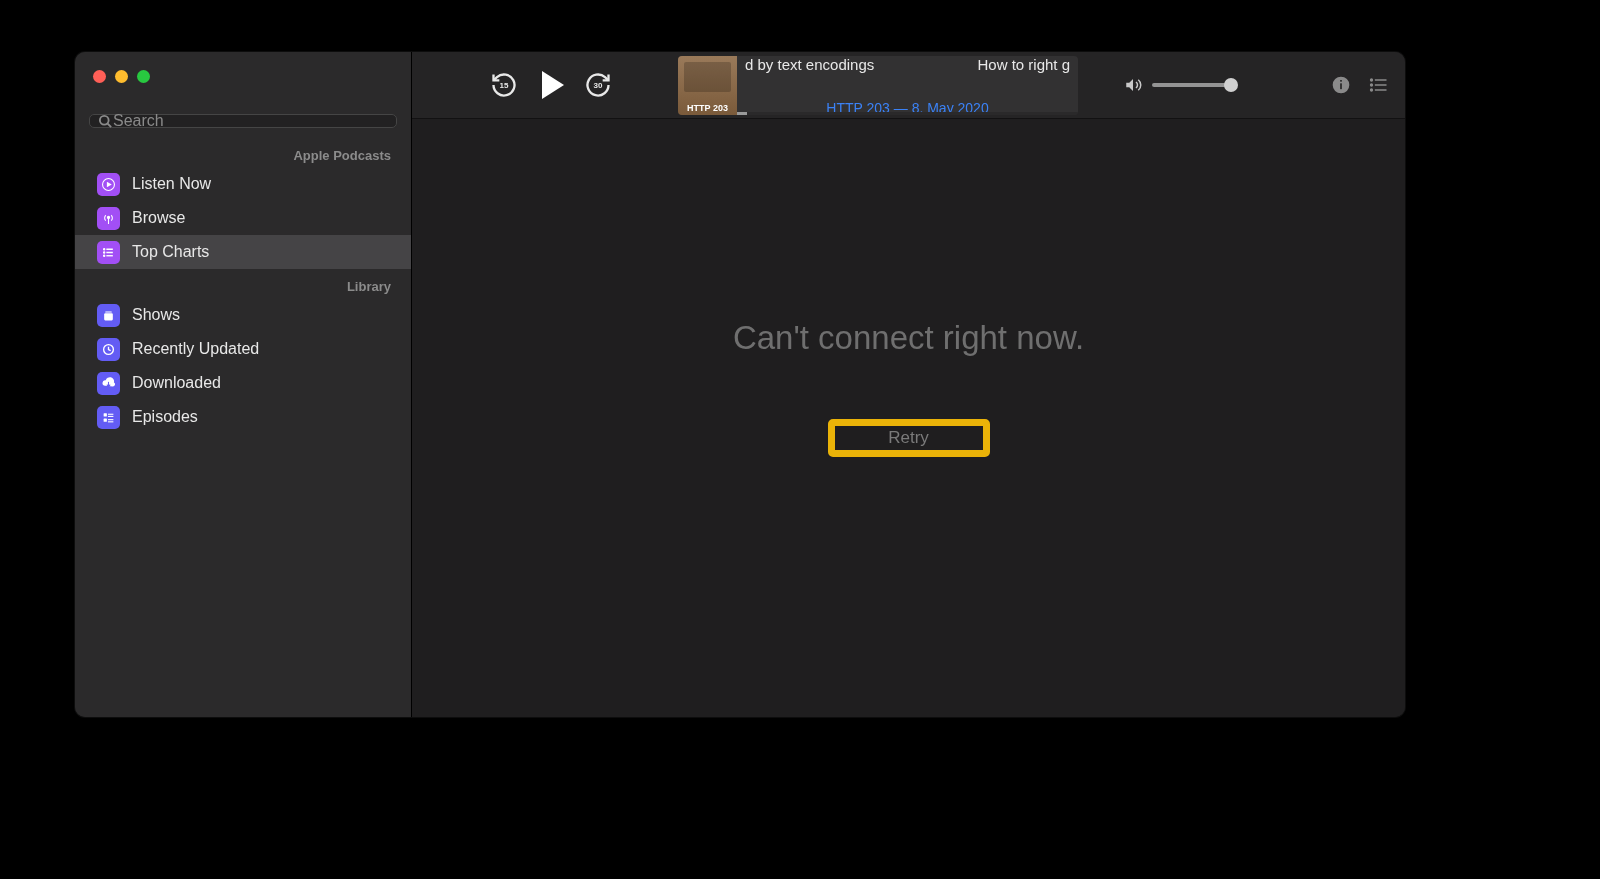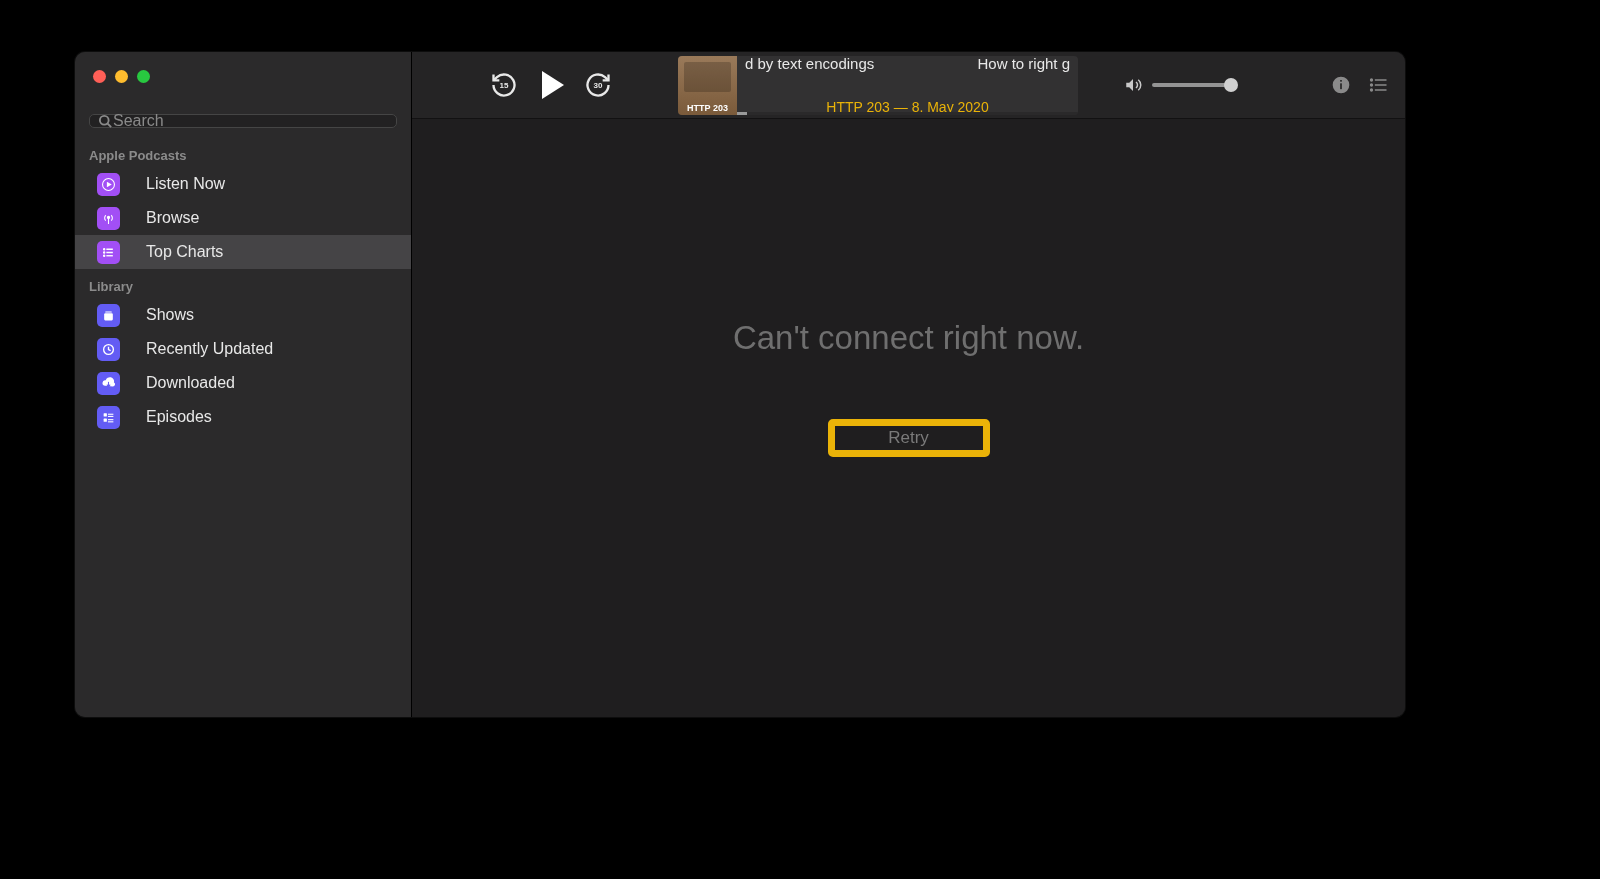--- a/index.html
+++ b/index.html
@@ -59,25 +59,26 @@
     color: #d0d0d0;
     font-size: 16px;
     width: 100%;
   }
   .search input::placeholder { color: #8a8a8a; }
   .section-header {
     color: #8b8b8b;
     font-size: 13px;
     font-weight: 600;
     padding: 10px 20px 4px 14px;
+    text-align: right;
   }
   .side-item {
     display: flex;
     align-items: center;
-    gap: 26px;
+    gap: 12px;
     padding: 5px 14px 5px 22px;
     color: #e8e8e8;
     font-size: 16px;
     cursor: default;
     border-radius: 0;
     height: 34px;
   }
   .side-item .ic {
     width: 23px; height: 23px;
     border-radius: 5px;
@@ -151,37 +152,37 @@
   .np-art::before {
     content:"";
     position:absolute; top:6px; left:6px; right:6px; height:30px;
     background: rgba(0,0,0,0.2);
     border-radius:2px;
   }
   .np-text {
     flex: 1;
     display: flex;
     flex-direction: column;
-    justify-content: center;
+    justify-content: flex-start;
     overflow: hidden;
     padding: 0 8px;
     position: relative;
     gap: 25px;
   }
   .np-title-row {
     display: flex;
     justify-content: space-between;
     color: #e8e8e8;
     font-size: 15px;
     white-space: nowrap;
   }
   .np-title-left { overflow: hidden; }
   .np-title-right { overflow: hidden; padding-left: 30px;}
   .np-sub {
-    color: #eab308;
+    color: #3b82f6;
     font-size: 14px;
     text-align: center;
     margin-top: 2px;
   }
   .np-progress {
     position: absolute;
     bottom: 0; left: 59px; right: 0;
     height: 3px;
     background: #2a292a;
   }

